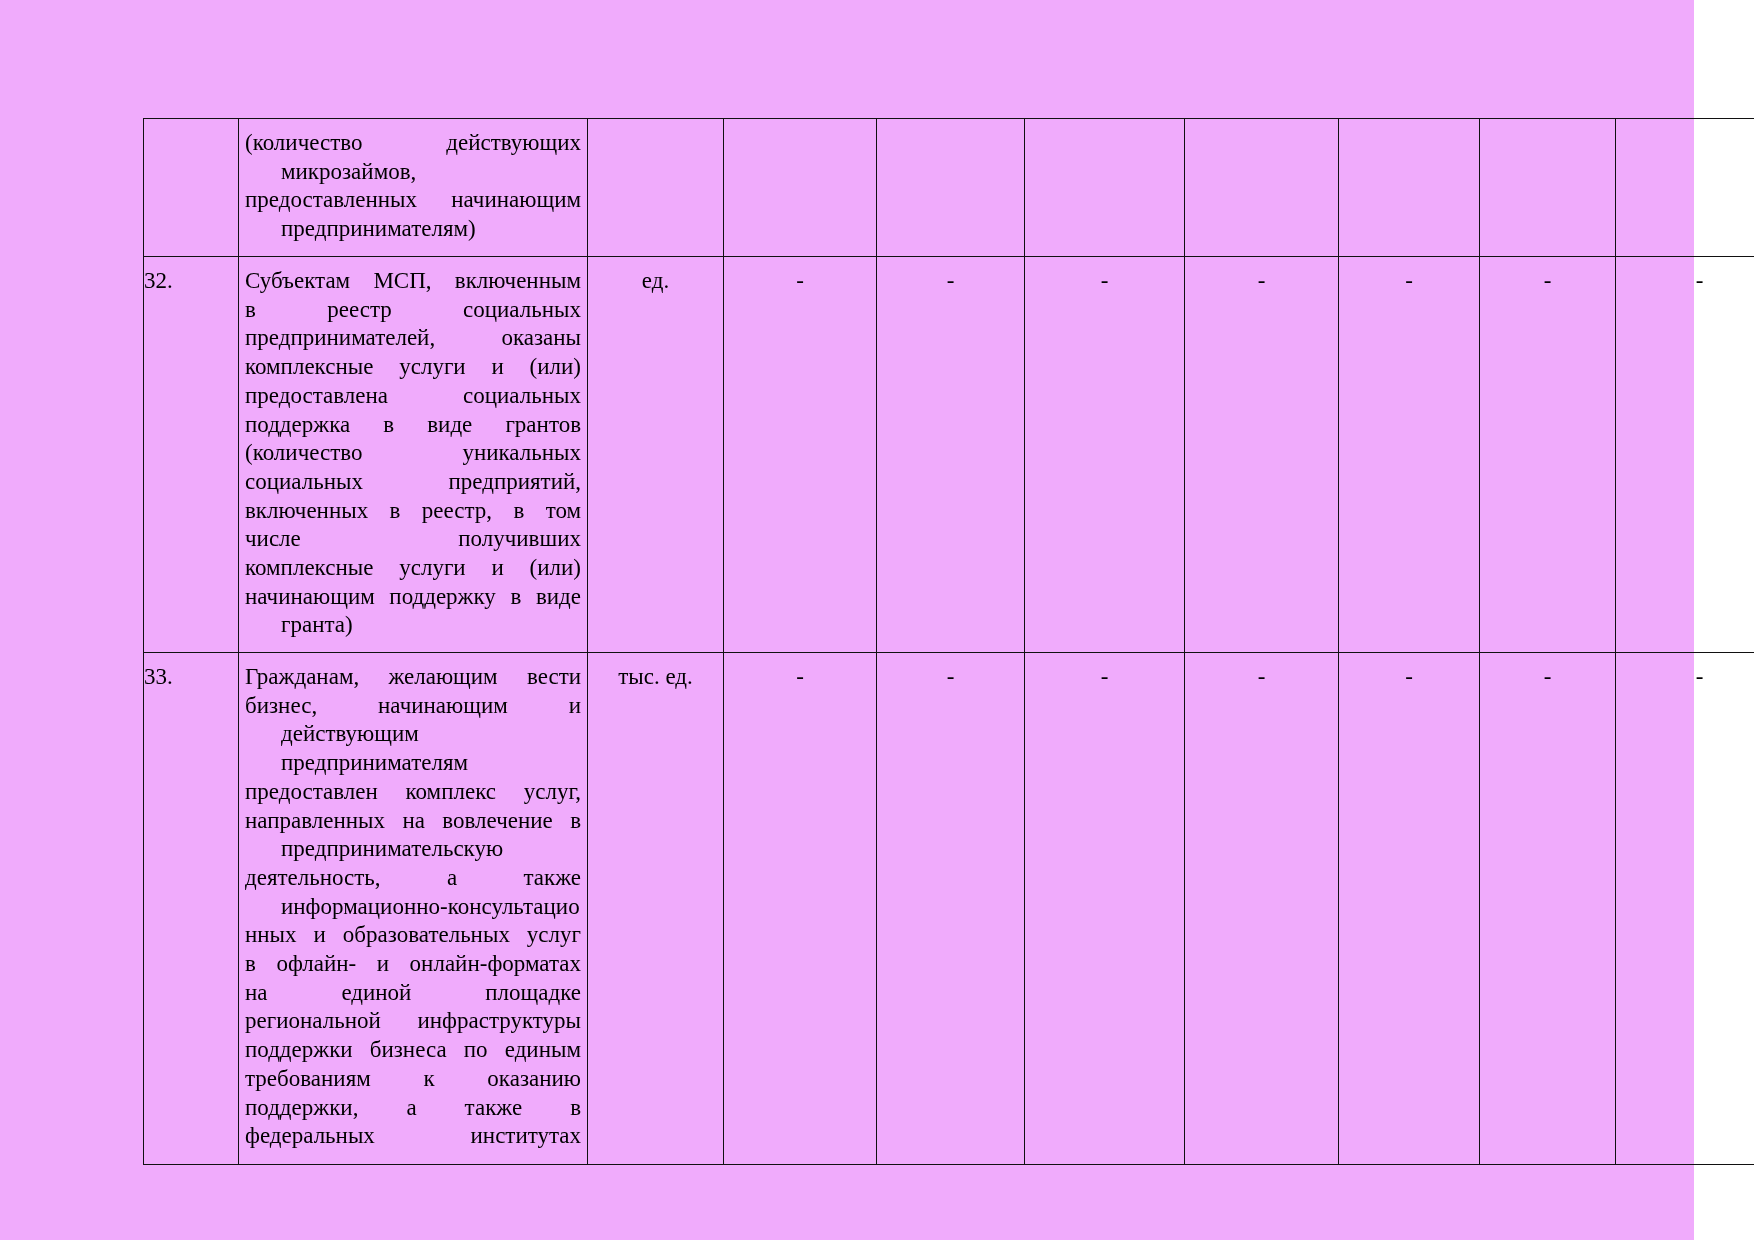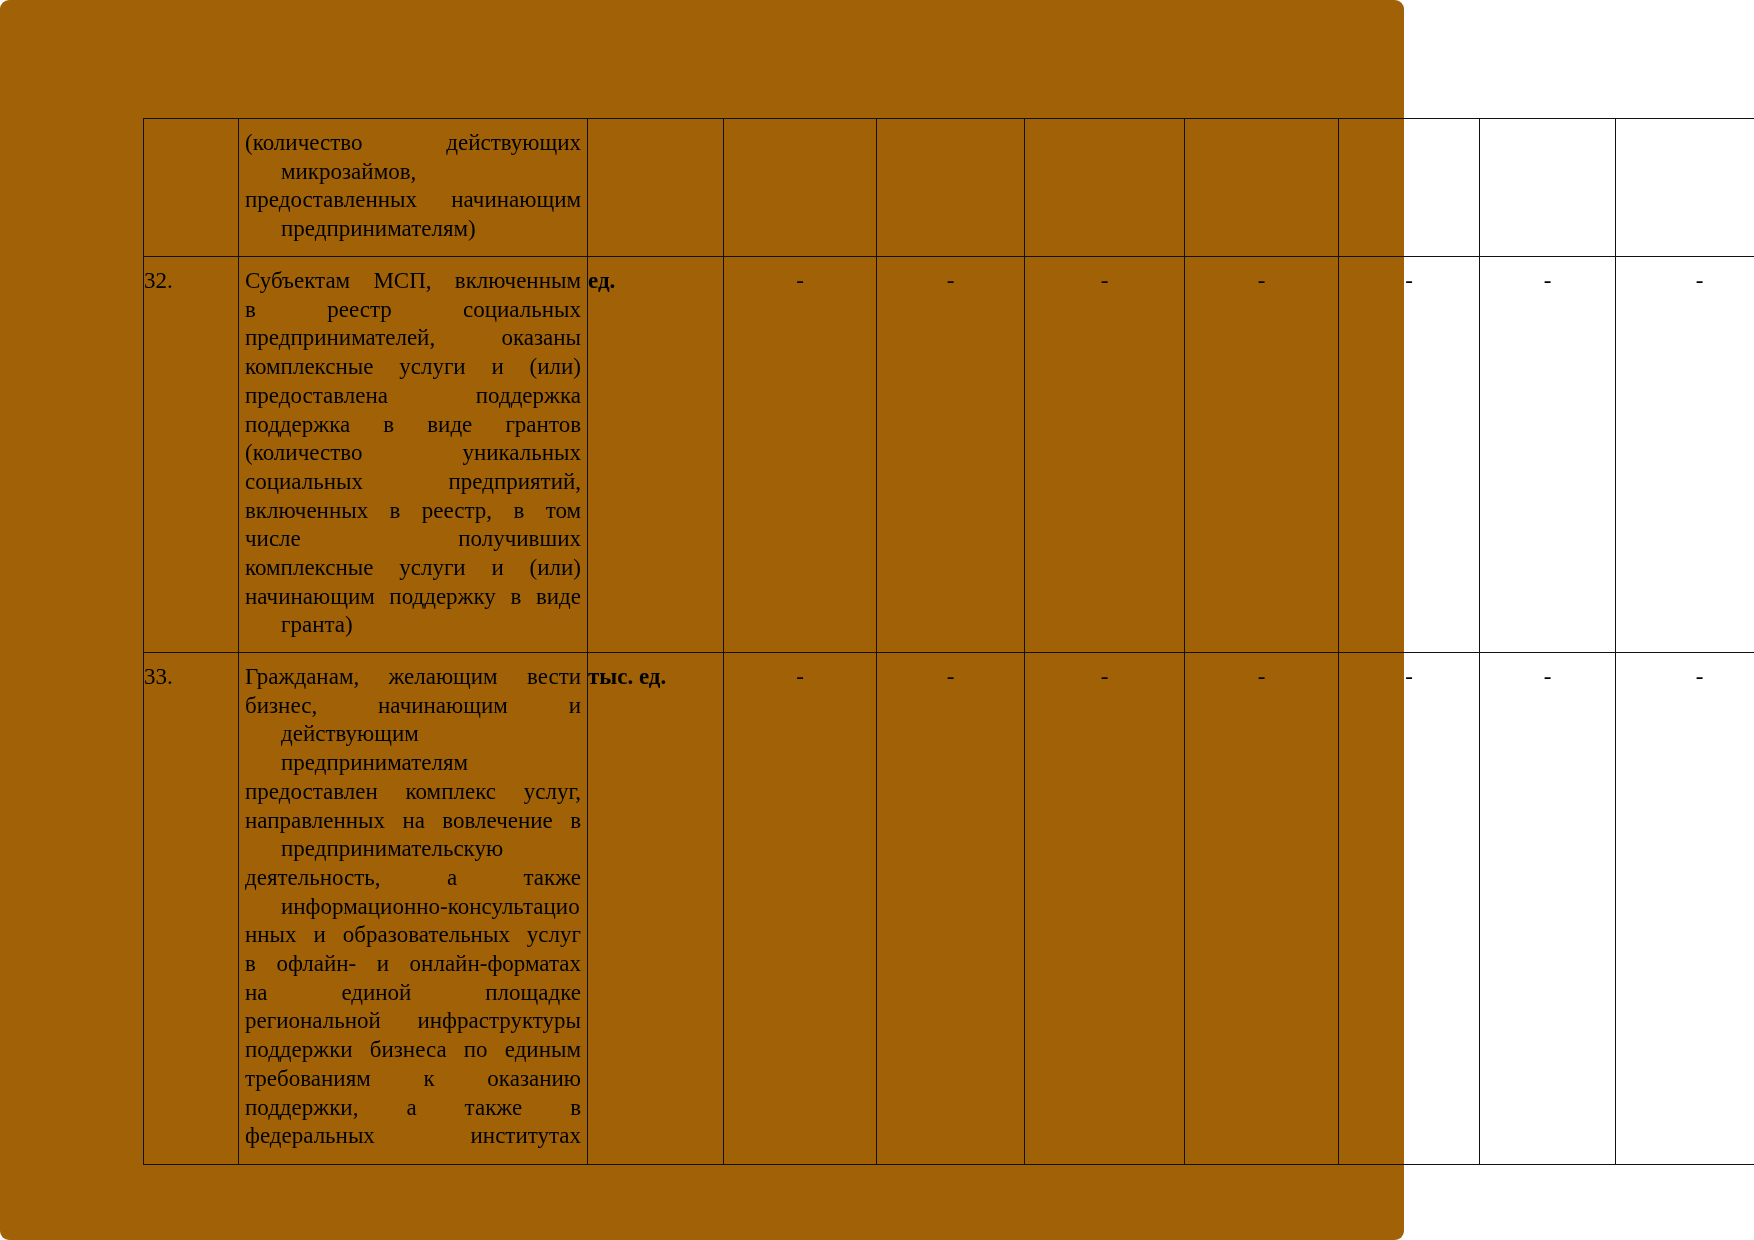--- a/index.html
+++ b/index.html
@@ -11,24 +11,23 @@
       width: 1754px;
       height: 1240px;
       position: relative;
       overflow: hidden;
       font-family: "Liberation Serif", "DejaVu Serif", serif;
       color: #000;
     }
     .page {
       position: absolute;
       left: 0; top: 0;
-      width: 1404px;
+      width: 1694px;
       height: 1240px;
-      background: #a16207;
-      border-radius: 9px;
+      background: #f0abfc;
     }
     table.doc-table {
       position: absolute;
       left: 143px;
       top: 118px;
       border-collapse: collapse;
       table-layout: fixed;
       width: 1640px; 
     }
     table.doc-table td {
@@ -68,23 +67,22 @@
       text-align: justify;
       text-align-last: justify;
       white-space: nowrap;
       overflow: visible;
     }
     td.name .line.left {
       text-align-last: left;
       margin-left: 36px;
     }
     td.unit {
-      text-align: left;
+      text-align: center;
       padding-top: 10px !important;
-      font-weight: bold;
     }
     td.val {
       text-align: center;
       padding-top: 10px !important;
     }
   </style>
 </head>
 <body>
 
 <div class="page">
@@ -121,21 +119,21 @@
         <td class="val"></td>
       </tr>
 
       <tr class="row-32">
         <td class="num">32.</td>
         <td class="name">
           <span class="line">Субъектам МСП, включенным</span>
           <span class="line">в реестр социальных</span>
           <span class="line">предпринимателей, оказаны</span>
           <span class="line">комплексные услуги и (или)</span>
-          <span class="line">предоставлена поддержка</span>
+          <span class="line">предоставлена социальных</span>
           <span class="line">поддержка в виде грантов</span>
           <span class="line">(количество уникальных</span>
           <span class="line">социальных предприятий,</span>
           <span class="line">включенных в реестр, в том</span>
           <span class="line">числе получивших</span>
           <span class="line">комплексные услуги и (или)</span>
           <span class="line">начинающим поддержку в виде</span>
           <span class="line left">гранта)</span>
         </td>
         <td class="unit">ед.</td>

